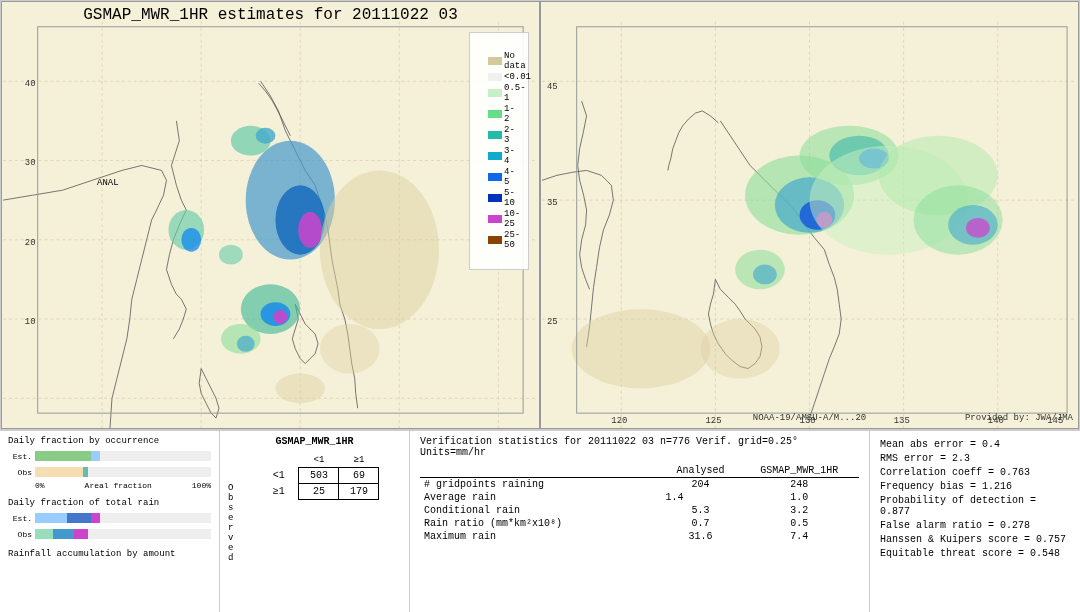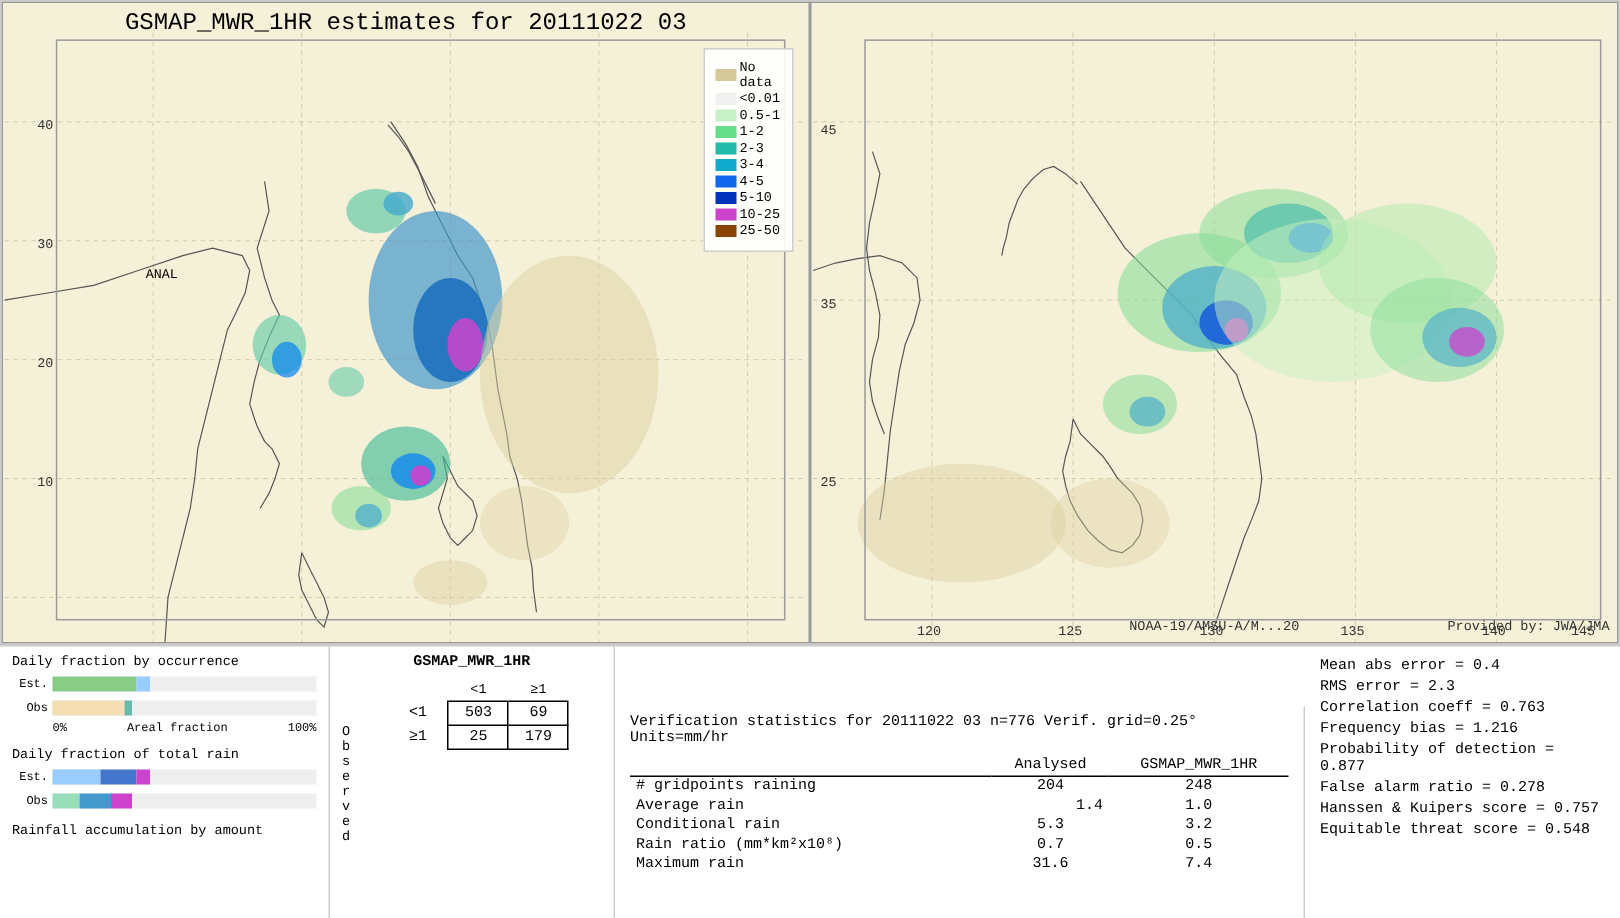--- a/index.html
+++ b/index.html
@@ -50,21 +50,21 @@
     }
 
     
     .legend-panel {
       position: absolute;
       top: 30px;
       right: 10px;
       width: 60px;
       background: rgba(255,255,255,0.9);
       border: 1px solid #ccc;
-      padding: 7px;
+      padding: 18px;
       font-size: 9px;
     }
 
     .legend-item {
       display: flex;
       align-items: center;
       margin-bottom: 1px;
     }
 
     .legend-color {
@@ -201,21 +201,20 @@
     .contingency-table .header-cell {
       border: none;
       font-size: 9px;
     }
 
     
     .stats-panel {
       flex: 1;
       padding: 5px 10px;
       border-right: 1px solid #ccc;
-      margin-top: 40px;
     }
 
     .stats-title {
       font-size: 10px;
       margin-bottom: 6px;
     }
 
     .stats-table {
       border-collapse: collapse;
       width: 100%;
@@ -525,21 +524,21 @@
         <tr>
           <td colspan="3" style="border-top:1px solid #000; padding:0;"></td>
         </tr>
         <tr>
           <td># gridpoints raining</td>
           <td style="text-align:center;">204</td>
           <td style="text-align:center;">248</td>
         </tr>
         <tr>
           <td>Average rain</td>
-          <td style="text-align:right;">1.4</td>
+          <td style="text-align:left;">1.4</td>
           <td style="text-align:center;">1.0</td>
         </tr>
         <tr>
           <td>Conditional rain</td>
           <td style="text-align:center;">5.3</td>
           <td style="text-align:center;">3.2</td>
         </tr>
         <tr>
           <td>Rain ratio (mm*km²x10⁸)</td>
           <td style="text-align:center;">0.7</td>

